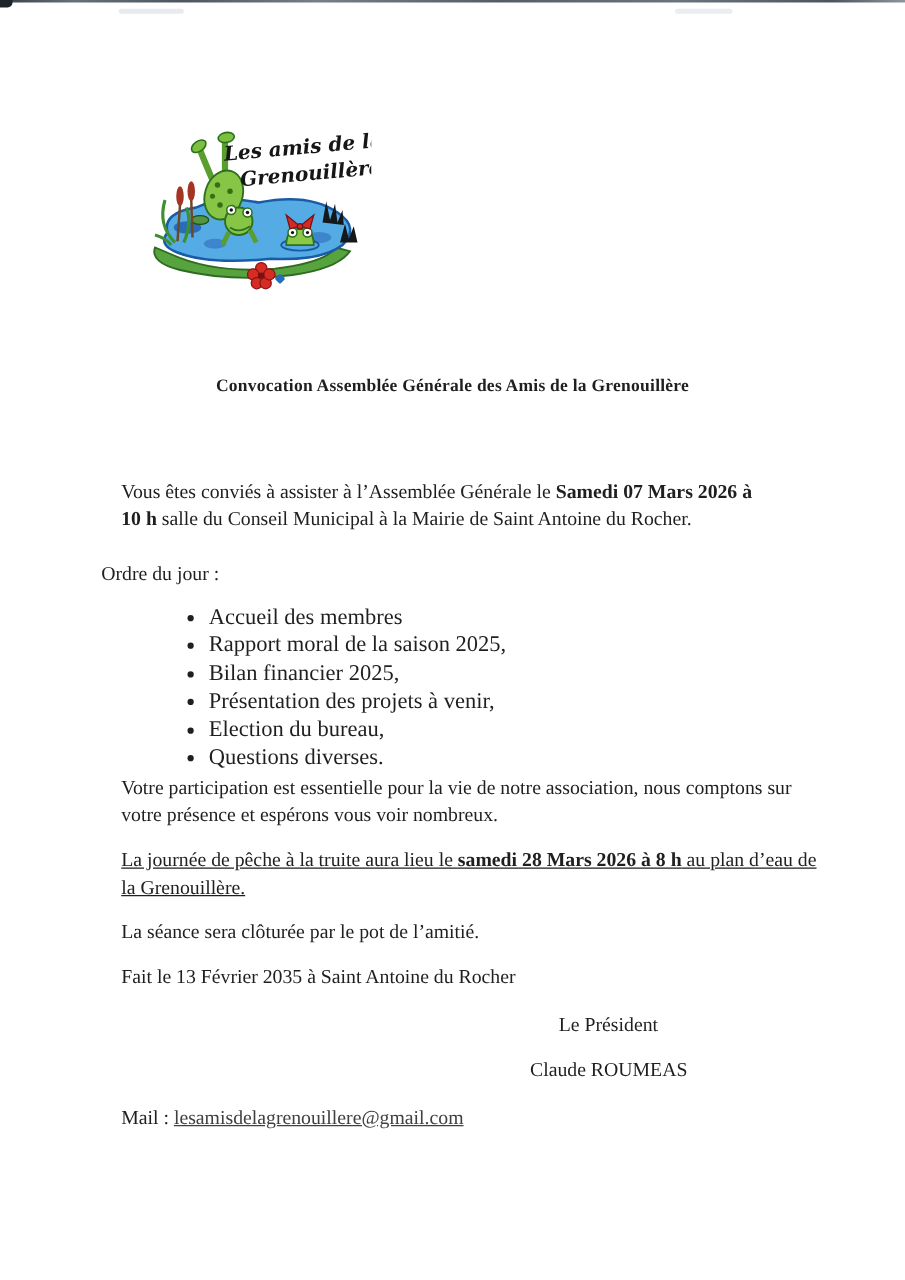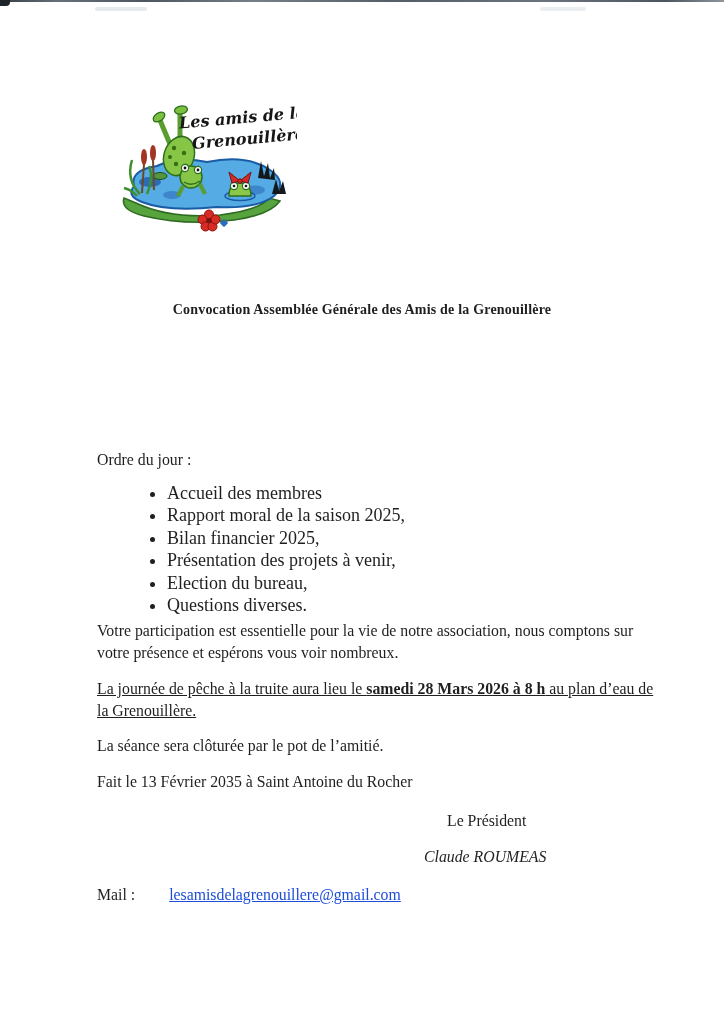--- a/index.html
+++ b/index.html
@@ -15,30 +15,30 @@
   .scan-blob{top:0;left:0;width:10px;height:6px;background:#1c2329;border-radius:0 0 4px 0;}
   .smudge-a{top:7px;left:95px;width:52px;height:4px;background:#e7ebee;border-radius:2px;}
   .smudge-b{top:7px;left:540px;width:46px;height:4px;background:#eaeef1;border-radius:2px;}
   
   .logo{top:98px;left:112px;width:185px;height:135px;}
   .logo-text{font-family:"DejaVu Serif",serif;font-style:italic;font-weight:bold;fill:#161616;}
   
   .title{top:302px;left:0;width:724px;text-align:center;font-weight:bold;font-size:14px;letter-spacing:.2px;}
   p{margin:0;font-size:15.8px;line-height:21.5px;}
   .p1{top:383px;left:97px;width:516px;}
-  .agenda-h{top:449px;left:97px;}
+  .agenda-h{top:449px;left:81px;}
   ul.agenda{top:478px;left:97px;margin:4px;padding-left:66px;font-size:18px;line-height:22.4px;width:420px;list-style:disc;}
   .p2{top:620px;left:97px;width:566px;}
   .p3{top:678px;left:97px;width:566px;text-decoration:underline;}
   .p4{top:735px;left:97px;}
   .p5{top:771px;left:97px;}
   .sig-title{top:810px;left:447px;}
-  .sig-name{top:846px;left:424px;font-style:italic;}
+  .sig-name{top:846px;left:424px;}
   .mail{top:884px;left:97px;}
-  a.email{color:#1d4ed8;text-decoration:underline;cursor:pointer;margin-left:30px;}
+  a.email{color:#404040;text-decoration:underline;cursor:pointer;}
 </style>
 </head>
 <body>
 
 <div class="page">
 
   <div class="abs scan-line"></div>
   <div class="abs scan-blob"></div>
   <div class="abs smudge-a"></div>
   <div class="abs smudge-b"></div>
@@ -114,20 +114,21 @@
       <circle cx="97" cy="122.5" r="2.5" fill="#7a1010"></circle>
       <rect x="109" y="122" width="6" height="6" rx="1" transform="rotate(45 112 125)" fill="#2b6cb8"></rect>
     </g>
 
     <text class="logo-text" x="131" y="25" font-size="16" text-anchor="middle" transform="rotate(-5 131 25)">Les amis de la</text>
     <text class="logo-text" x="137" y="46" font-size="16" text-anchor="middle" transform="rotate(-5 137 46)">Grenouillère</text>
   </svg>
 
   <div class="abs title">Convocation Assemblée Générale des Amis de la Grenouillère</div>
 
+  <p class="abs p1"><span>Vous êtes conviés à assister à l’Assemblée Générale le </span><b>Samedi 07 Mars 2026 à 10 h</b><span> salle du Conseil Municipal à la Mairie de Saint Antoine du Rocher.</span></p>
 
   <p class="abs agenda-h">Ordre du jour :</p>
   <ul class="abs agenda">
     <li>Accueil des membres</li>
     <li>Rapport moral de la saison 2025,</li>
     <li>Bilan financier 2025,</li>
     <li>Présentation des projets à venir,</li>
     <li>Election du bureau,</li>
     <li>Questions diverses.</li>
   </ul>

